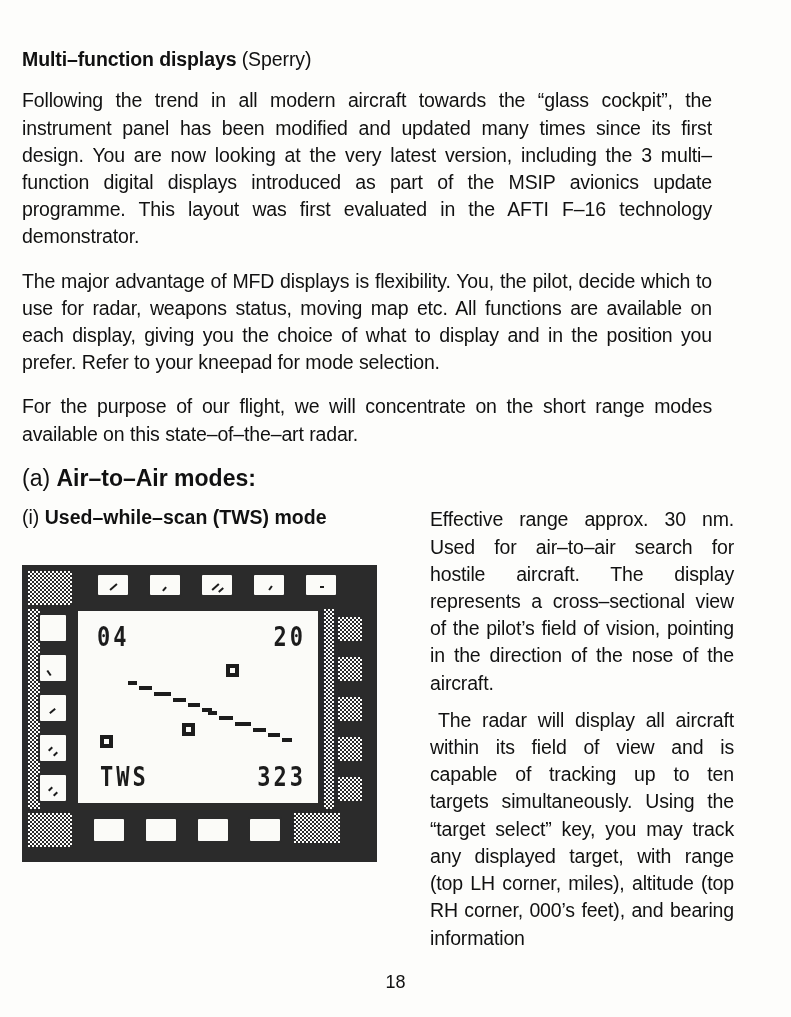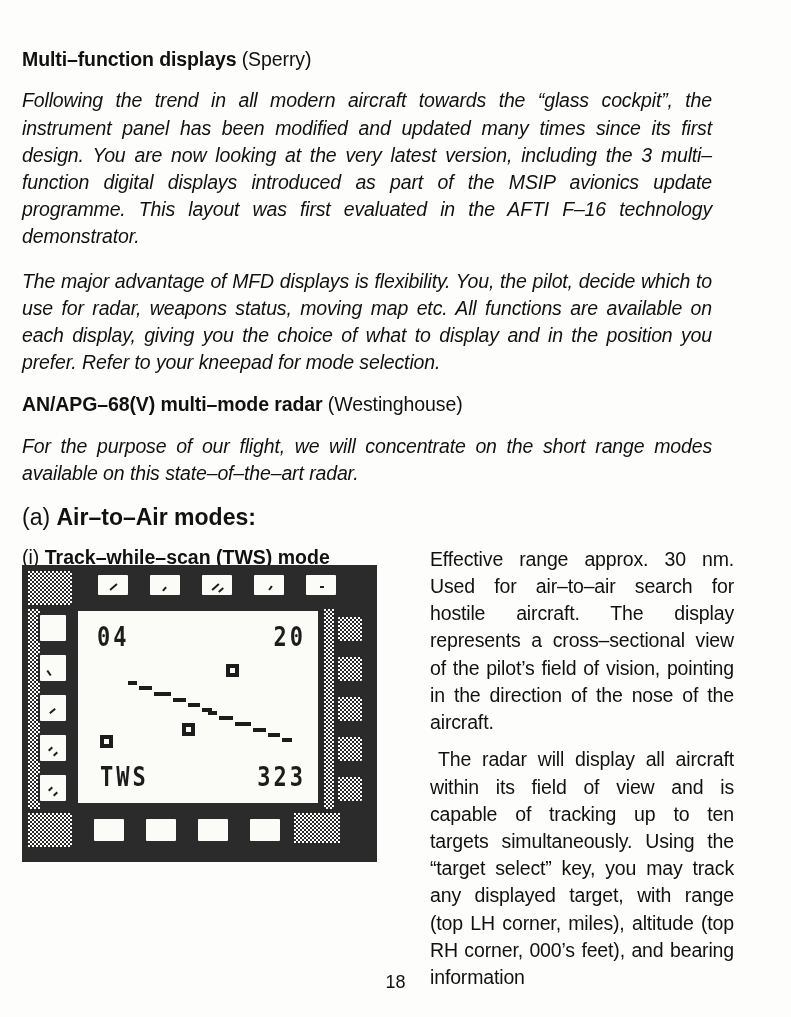--- a/index.html
+++ b/index.html
@@ -40,21 +40,20 @@
   h2.section-head .normal {
     font-weight: normal;
   }
   p.body-text {
     font-size: 19.5px;
     line-height: 27.2px;
     margin: 0 0 17px 0;
     text-align: justify;
     letter-spacing: -0.15px;
     word-spacing: 0.2px;
-    font-style: italic;
   }
   p.body-text.last {
   }
   .sub-head {
     font-size: 23px;
     margin: 0 0 14px 0;
     line-height: 1.2;
   }
   .sub-head b { font-weight: bold; }
 
@@ -209,33 +208,30 @@
   <div class="content">
 
     <h2 class="section-head">
       <span>Multi–function displays</span><span class="normal"> (Sperry)</span>
     </h2>
 
     <p class="body-text">Following the trend in all modern aircraft towards the “glass cockpit”, the instrument panel has been modified and updated many times since its first design. You are now looking at the very latest version, including the 3 multi–function digital displays introduced as part of the MSIP avionics update programme. This layout was first evaluated in the AFTI F–16 technology demonstrator.</p>
 
     <p class="body-text">The major advantage of MFD displays is flexibility. You, the pilot, decide which to use for radar, weapons status, moving map etc. All functions are available on each display, giving you the choice of what to display and in the position you prefer. Refer to your kneepad for mode selection.</p>
 
-    <h2 class="section-head">
-      <span>AN/APG–68(V) multi–mode radar</span><span class="normal"> (Westinghouse)</span>
-    </h2>
 
     <p class="body-text last">For the purpose of our flight, we will concentrate on the short range modes available on this state–of–the–art radar.</p>
 
     <div class="sub-head">
       <span>(a) </span><b>Air–to–Air modes:</b>
     </div>
 
     <div class="fig-row">
       <div class="mode-line">
-        <span>(i) </span><b>Track–while–scan (TWS) mode</b>
+        <span>(i) </span><b>Used–while–scan (TWS) mode</b>
       </div>
 
       <div class="right-col">
         <p>Effective range approx. 30 nm. Used for air–to–air search for hostile aircraft. The display represents a cross–sectional view of the pilot’s field of vision, pointing in the direction of the nose of the aircraft.</p>
         <p class="second">The radar will display all aircraft within its field of view and is capable of tracking up to ten targets simultaneously. Using the “target select” key, you may track any displayed target, with range (top LH corner, miles), altitude (top RH corner, 000’s feet), and bearing information</p>
       </div>
     </div>
 
   </div>
 

